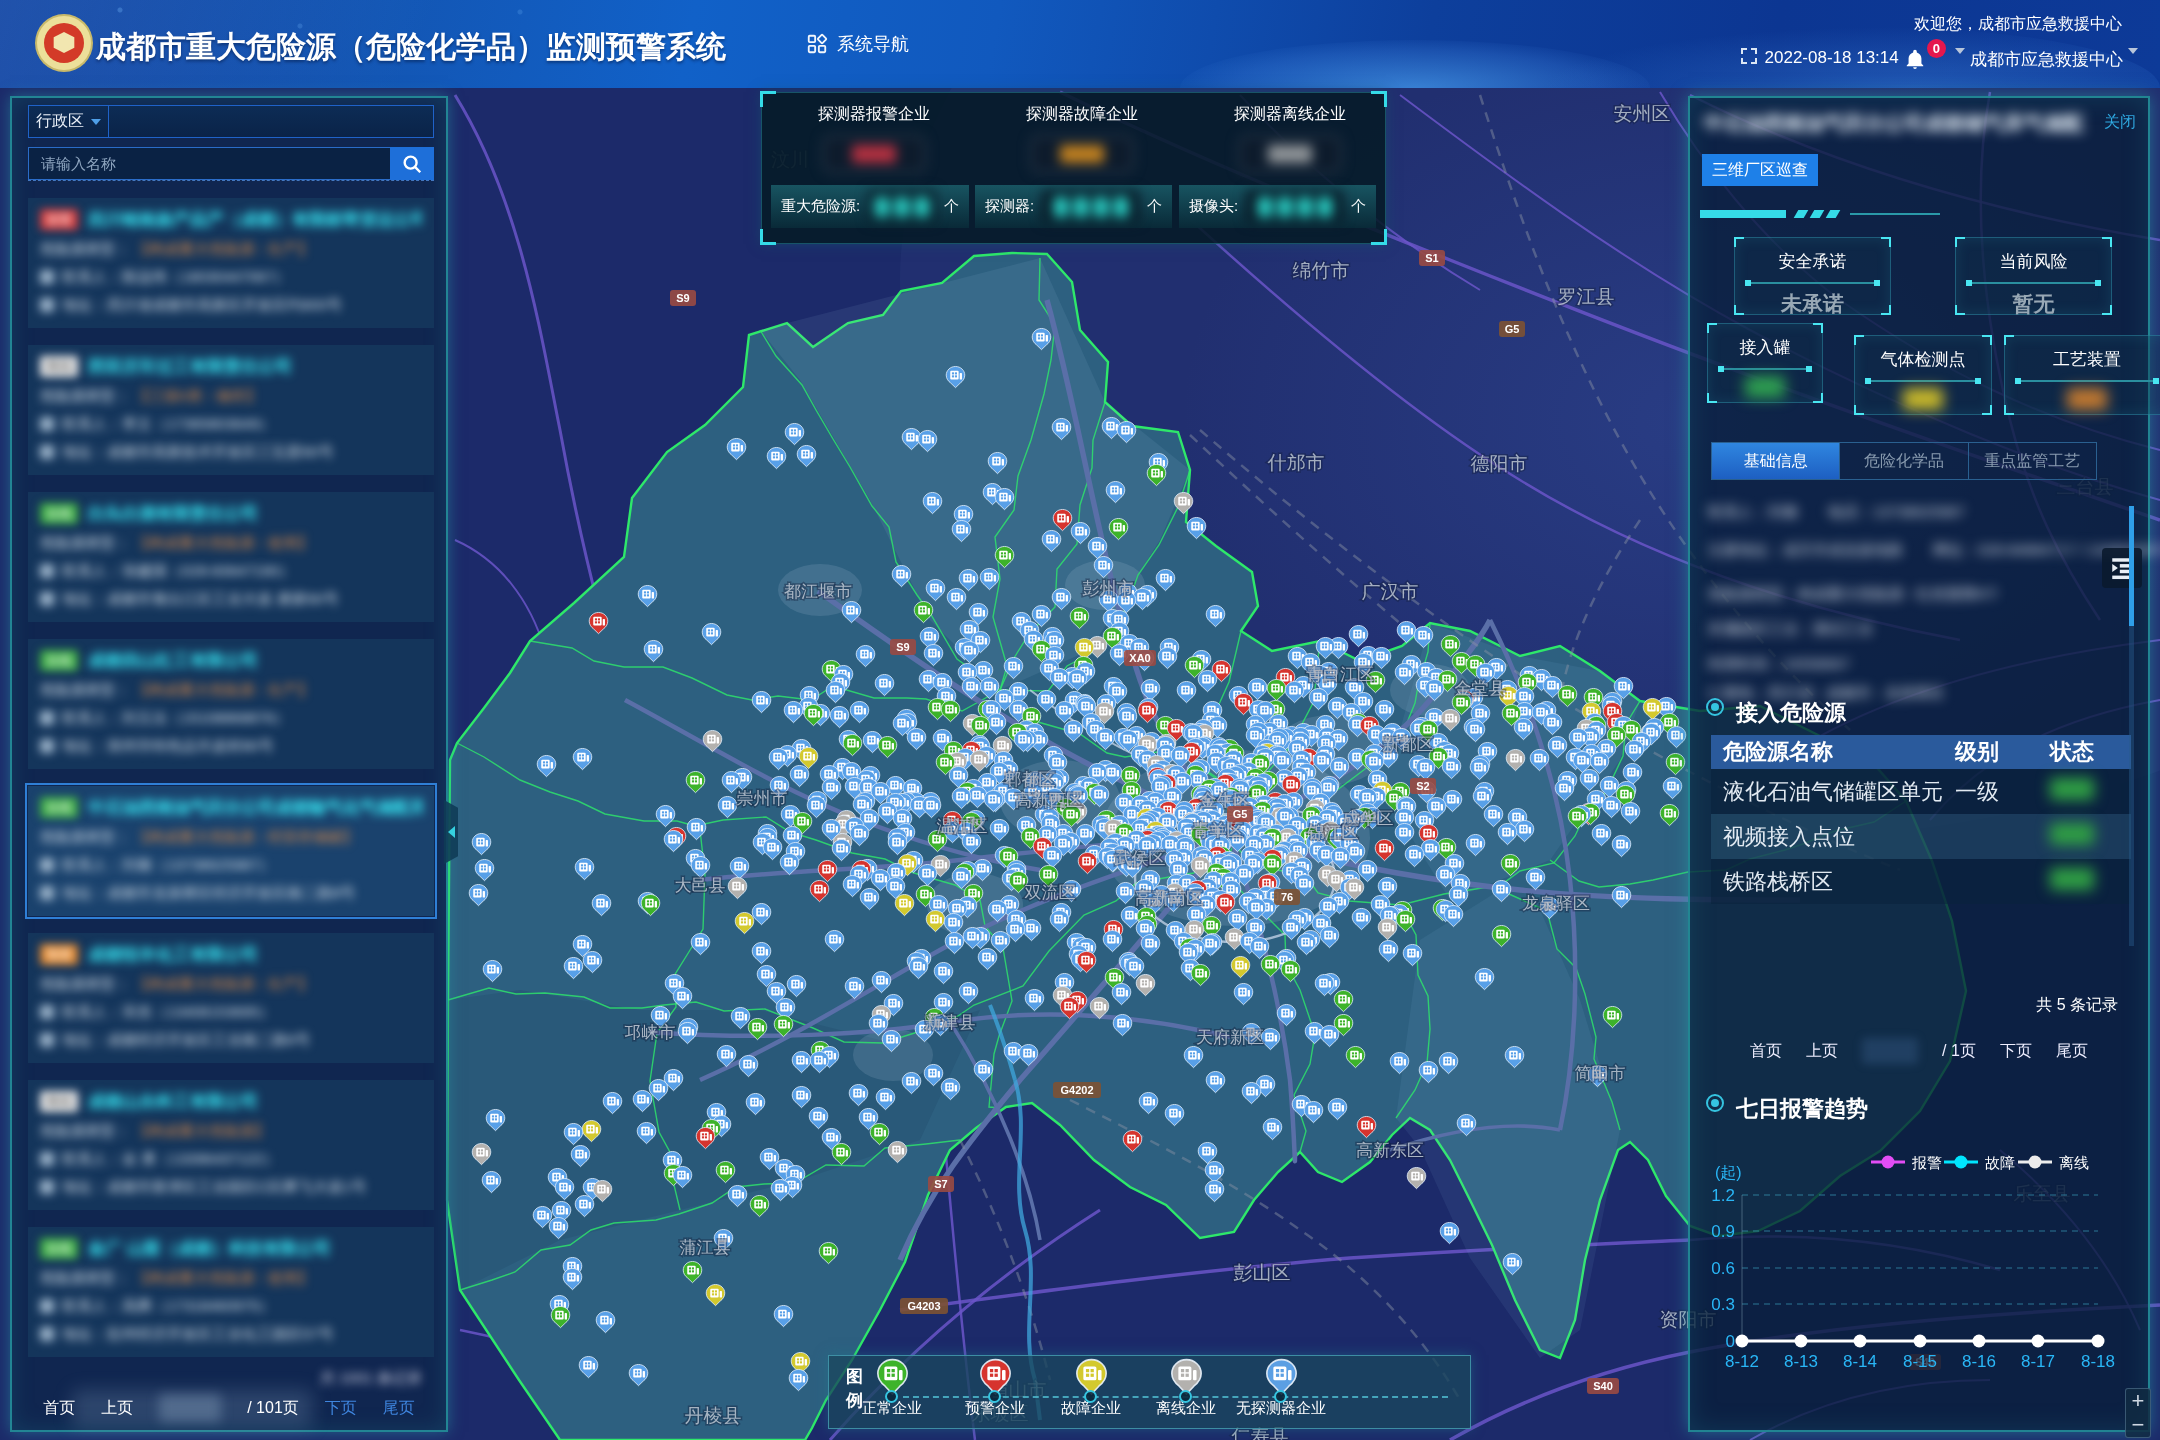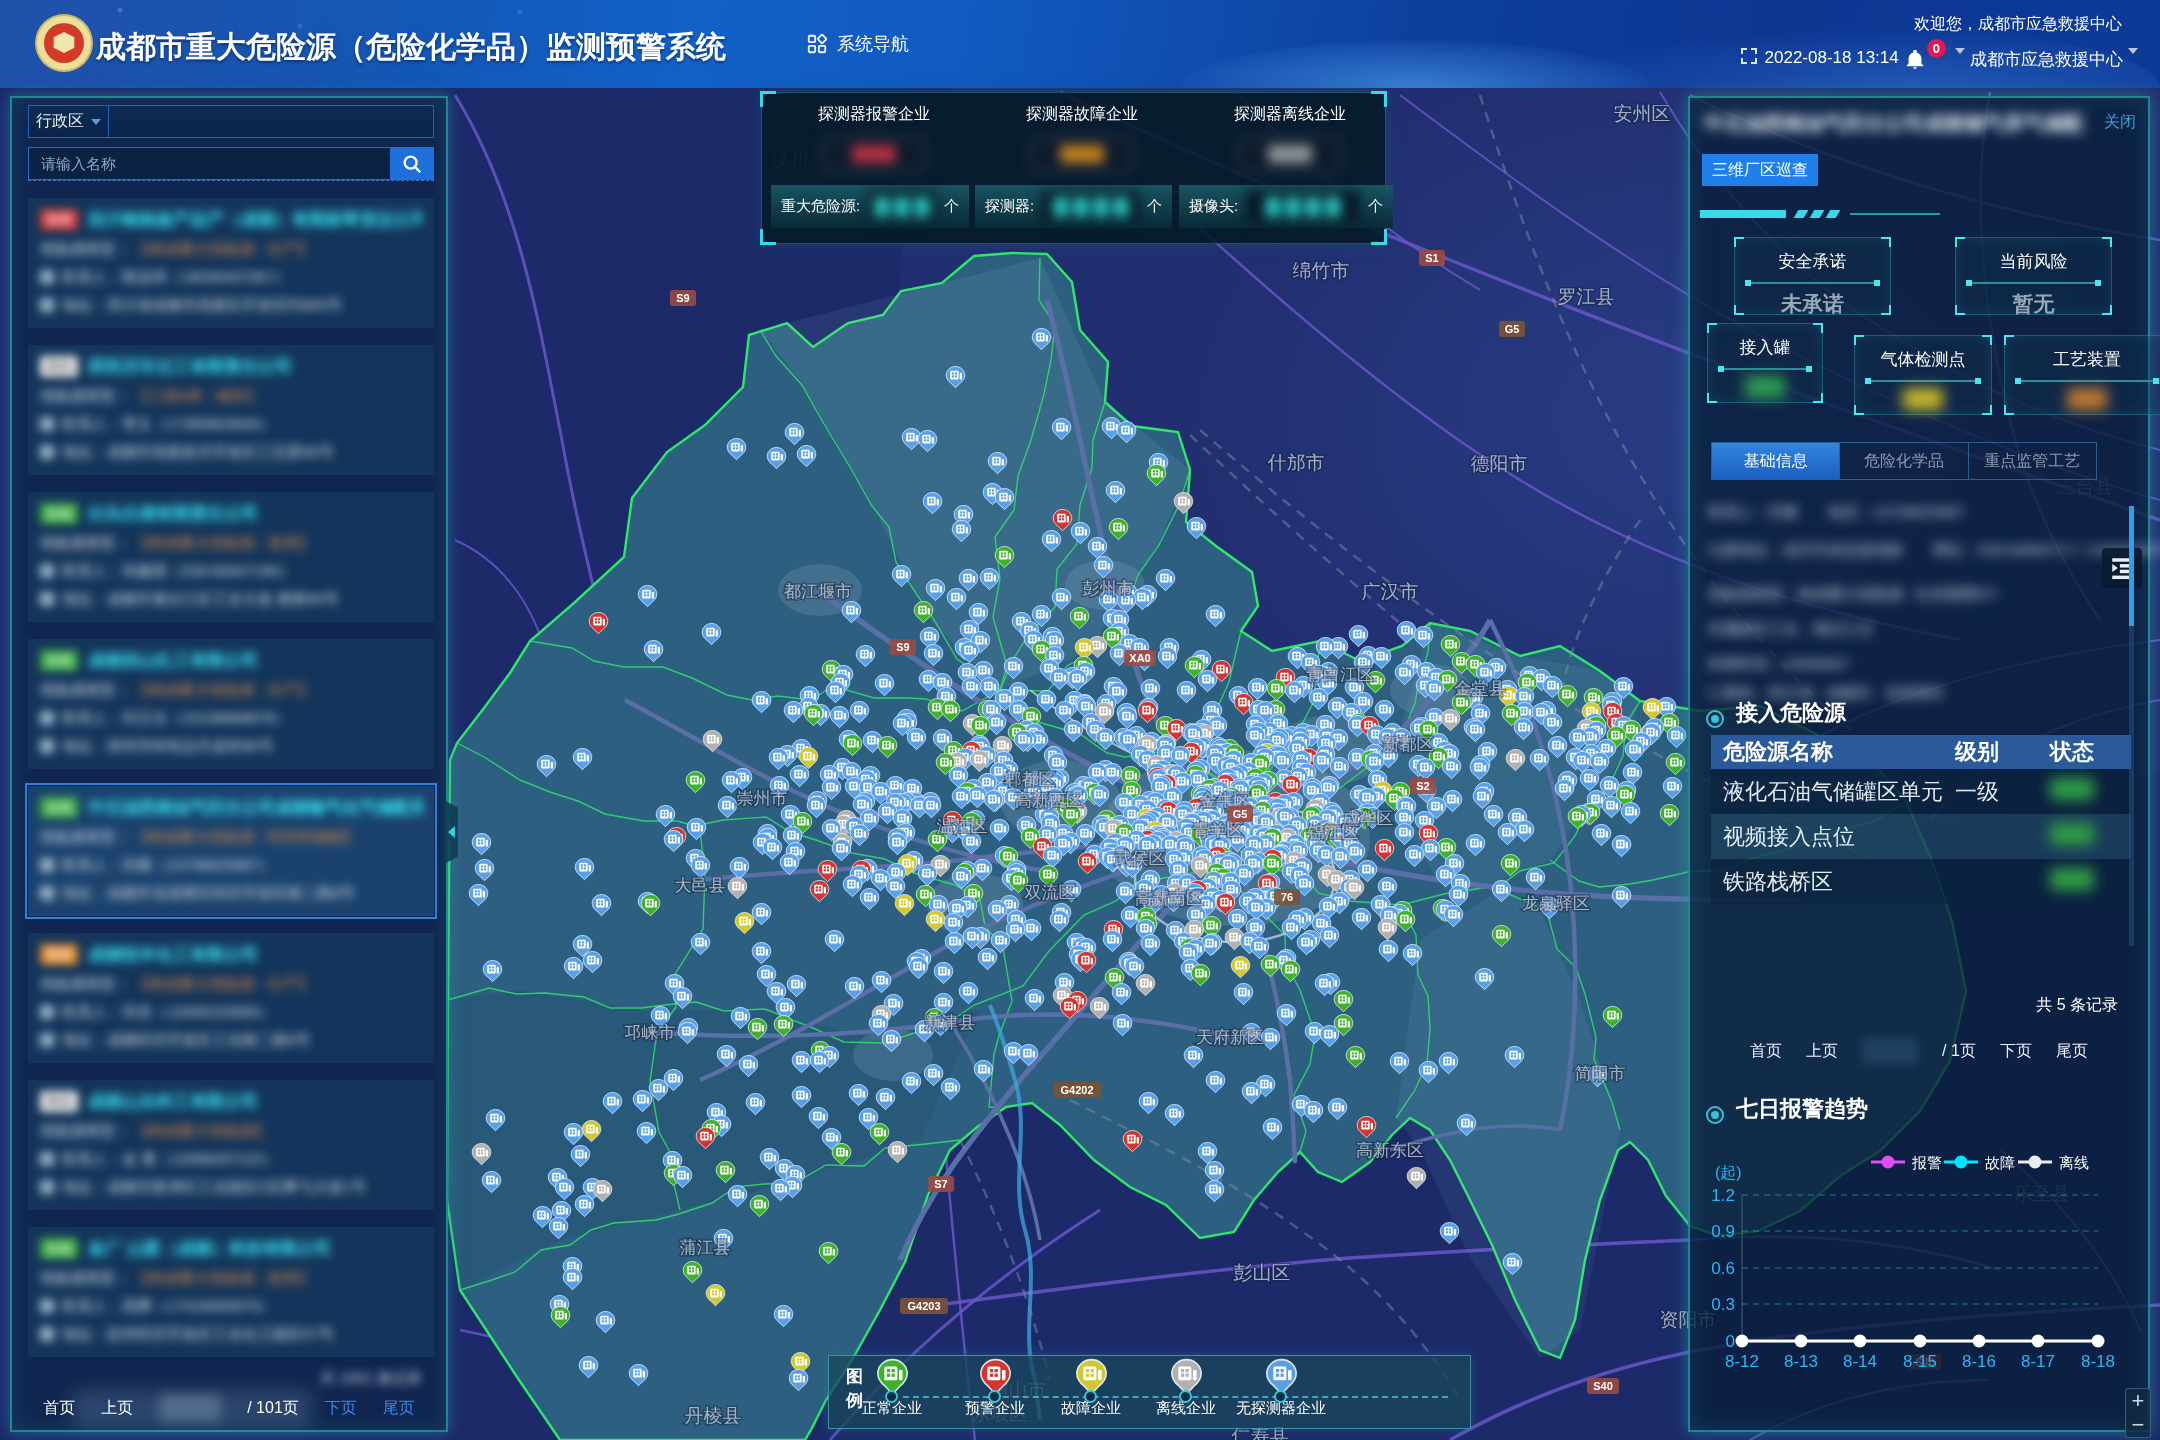--- a/index.html
+++ b/index.html
@@ -100,21 +100,21 @@
 .kbox .kl:before,.kbox .kl:after{content:"";position:absolute;top:-2px;width:6px;height:6px;background:#49e6f2}
 .kbox .kl:before{left:-2px}.kbox .kl:after{right:-2px}
 .kbox .kv{position:absolute;top:52px;width:100%;text-align:center;font-size:21px;font-weight:bold;color:#98a8b5}
 .kbox .kv2{position:absolute;top:52px;width:100%;text-align:center;filter:blur(7px)}
 .kbox .kv2 i{display:inline-block;width:40px;height:22px;border-radius:3px}
 #rp .tabs{position:absolute;left:21px;top:344px;width:386px;height:38px;display:flex;border:1px solid #2a6090}
 #rp .tabs div{flex:1;display:flex;align-items:center;justify-content:center;font-size:16px;white-space:nowrap;color:#8a9cb0;border-right:1px solid #2a6090}
 #rp .tabs div:last-child{border-right:0}
 #rp .tabs .on{background:linear-gradient(180deg,#2f86e0,#1d5fc2);color:#fff}
 #rp .inf{position:absolute;left:18px;width:420px;font-size:15px;color:#d5dde8;filter:blur(6px);white-space:nowrap}
-#rp .sec{position:absolute;left:16px;display:flex;align-items:flex-end;gap:12px;font-size:22px;font-weight:bold;color:#fff}
+#rp .sec{position:absolute;left:16px;display:flex;align-items:flex-start;gap:12px;font-size:22px;font-weight:bold;color:#fff}
 #rp .rad{width:18px;height:18px;border-radius:50%;border:2px solid #35c4e0;display:flex;align-items:center;justify-content:center}
 #rp .rad i{width:8px;height:8px;border-radius:50%;background:#35c4e0}
 #rp table{position:absolute;left:21px;top:637px;width:420px;border-collapse:collapse;font-size:22px}
 #rp th{background:#2a5a9c;color:#fff;text-align:left;font-weight:bold;height:34px;padding:0 0 0 12px}
 #rp td{height:45px;padding:0 0 0 12px;color:#e2eaf2;white-space:nowrap}
 #rp tr.alt td{background:rgba(60,120,150,0.30)}
 #rp tr.dk td{background:rgba(10,34,60,0.55)}
 #rp td .st{display:inline-block;width:44px;height:22px;border-radius:3px;background:#2f9e44;filter:blur(7px)}
 #rp .rec5{position:absolute;right:30px;top:897px;font-size:16px}
 #rp .pg2{position:absolute;left:0;top:940px;width:100%;display:flex;justify-content:center;gap:24px;font-size:16px;color:#eef;align-items:center;white-space:nowrap}
@@ -1621,21 +1621,21 @@
           <i></i>
           <i></i>
           <i></i>
         </div>个</div>
       <div class="box" style="left:213px;width:197px">探测器:<div class="lcd">
           <i></i>
           <i></i>
           <i></i>
           <i></i>
         </div>个</div>
-      <div class="box" style="left:417px;width:214px">摄像头:<div class="lcd">
+      <div class="box" style="left:417px;width:197px">摄像头:<div class="lcd">
           <i></i>
           <i></i>
           <i></i>
           <i></i>
         </div>个</div>
 </div>
 
 <div id="rp">
 <div class="ttl">中石油西南油气田分公司成都储气库气储配库</div>
 <div class="close">关闭</div>

